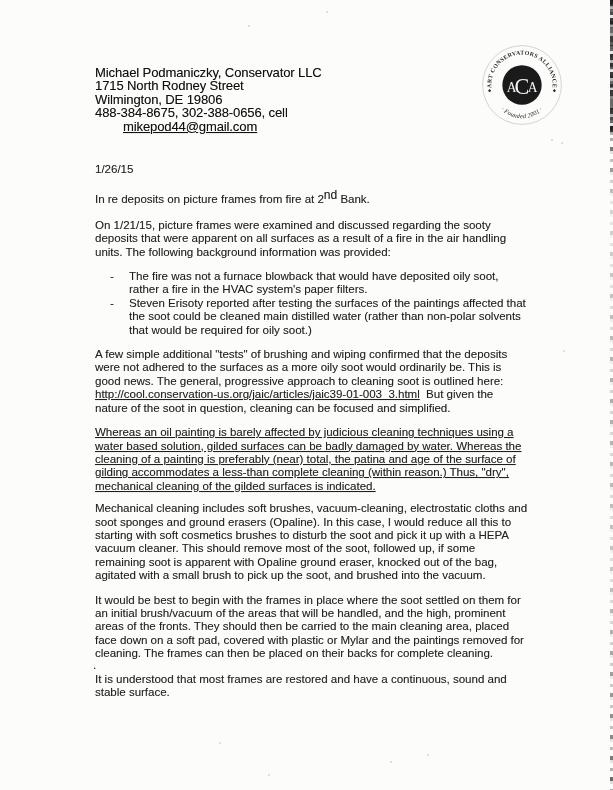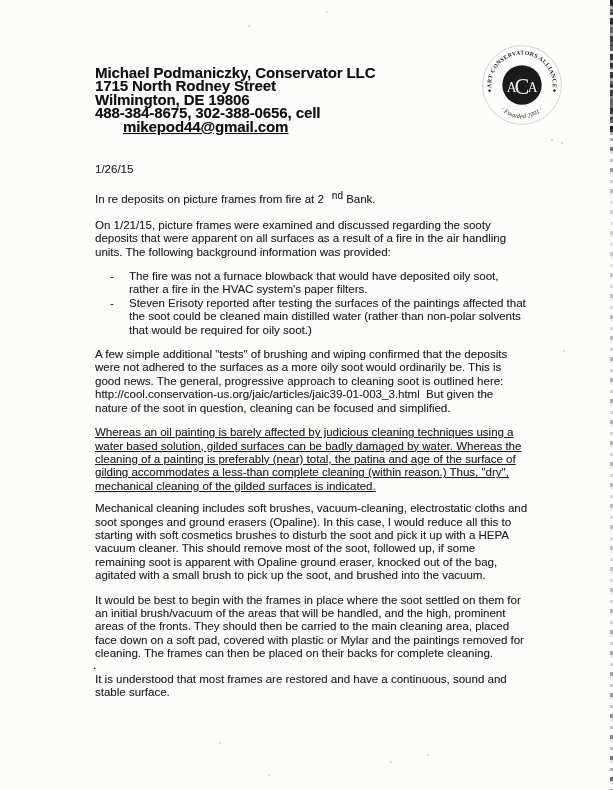--- a/index.html
+++ b/index.html
@@ -4,44 +4,44 @@
 <style>
   html,body{margin:0;padding:0;}
   body{
     width:613px;height:790px;position:relative;overflow:hidden;
     background:var(--paper,#fcfcfb);
     font-family:"Liberation Sans",sans-serif;
     color:var(--ink,#1f1f1f);
   }
   .letterhead{
     position:absolute;left:95px;top:66px;
-    font-weight:bold;font-size:15px;line-height:13.4px;
+    font-weight:normal;font-size:13px;line-height:13.4px;
     letter-spacing:-0.1px;color:#101010;
     text-shadow:0.2px 0.2px 0.3px rgba(20,20,20,0.4);
   }
   .letterhead .email{text-decoration:underline;margin-left:28px;}
   .seal{position:absolute;left:481px;top:44px;width:82px;height:82px;}
   .arc-text{font-family:"Liberation Serif",serif;font-size:7.1px;letter-spacing:0.45px;font-weight:bold;fill:#242424;}
   .arc-text-bottom{font-family:"Liberation Serif",serif;font-style:italic;font-size:7.6px;letter-spacing:0.3px;fill:#242424;}
   .mono-letter{font-family:"Liberation Serif",serif;fill:#f4f4f0;}
   .body-text{
     position:absolute;left:95px;top:163px;
     font-size:11.5px;line-height:13.4px;
     text-shadow:0.2px 0.2px 0.3px rgba(30,30,30,0.32);
   }
   .line{white-space:pre;}
   .para{margin:0 0 11px 0;}
   .para-date{margin:0 0 13px 0;}
   .para-subject{margin:0 0 12px 0;}
   .para-tight{margin:0 0 9px 0;text-decoration:underline;}
-  sup.nd{font-size:10px;vertical-align:4px;letter-spacing:0;margin-left:8px;}
+  sup.nd{font-size:12px;vertical-align:4px;letter-spacing:0;}
   .bullets{margin:0 0 11px 0;}
   .bullet{display:flex;padding-left:15px;}
   .bullet .dash{width:19px;flex:none;}
-  .url{}
+  .url{text-decoration:underline;}
   .stray{height:12px;font-size:11.5px;line-height:8px;margin-left:-2px;}
   .scan-edge{
     position:absolute;top:0;right:0;width:3px;height:790px;
     background:repeating-linear-gradient(180deg,
       rgba(30,30,30,0.70) 0px, rgba(30,30,30,0.70) 4px,
       rgba(130,130,130,0.25) 4px, rgba(130,130,130,0.25) 7px,
       rgba(255,255,255,0) 7px, rgba(255,255,255,0) 12px,
       rgba(70,70,70,0.45) 12px, rgba(70,70,70,0.45) 15px,
       rgba(255,255,255,0) 15px, rgba(255,255,255,0) 21px);
   }

